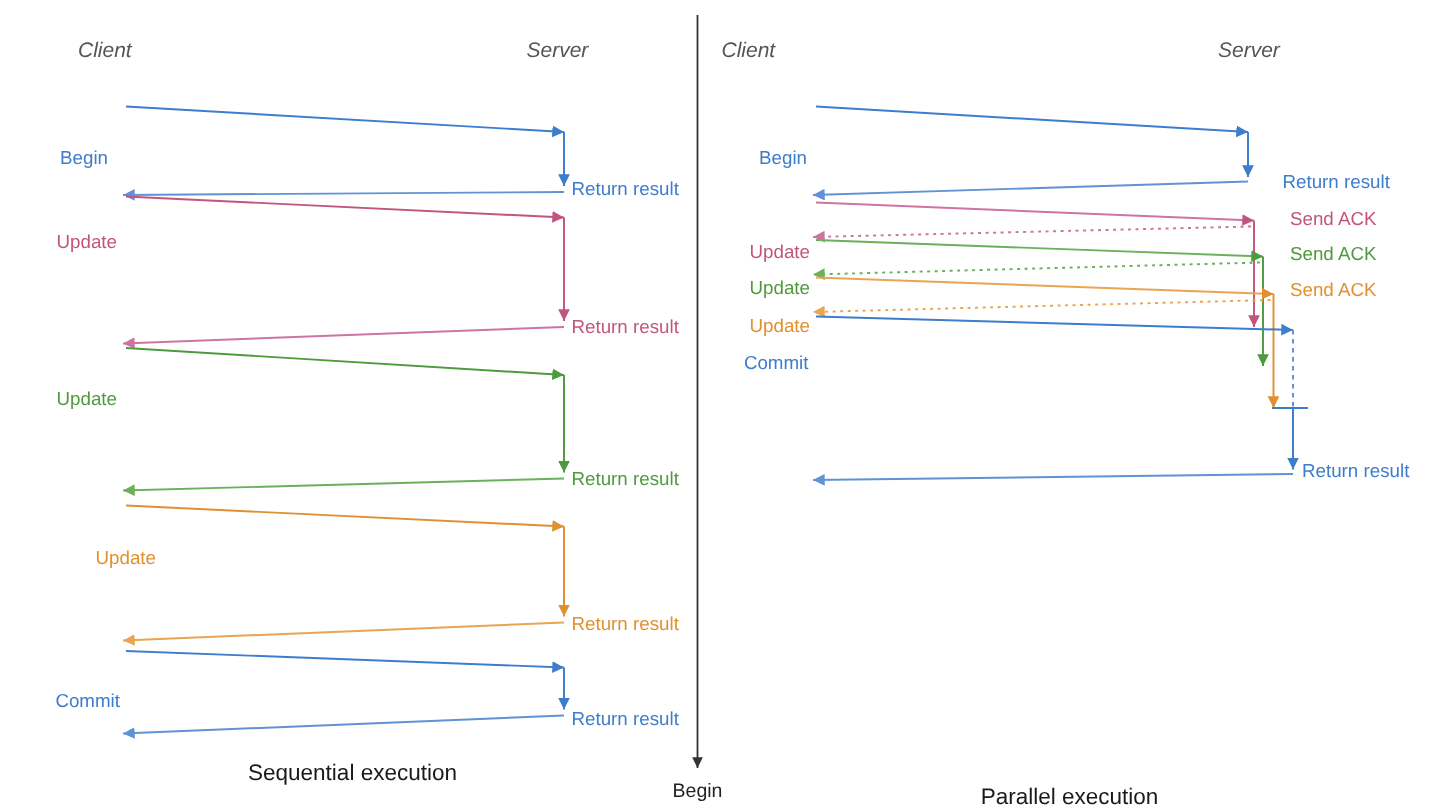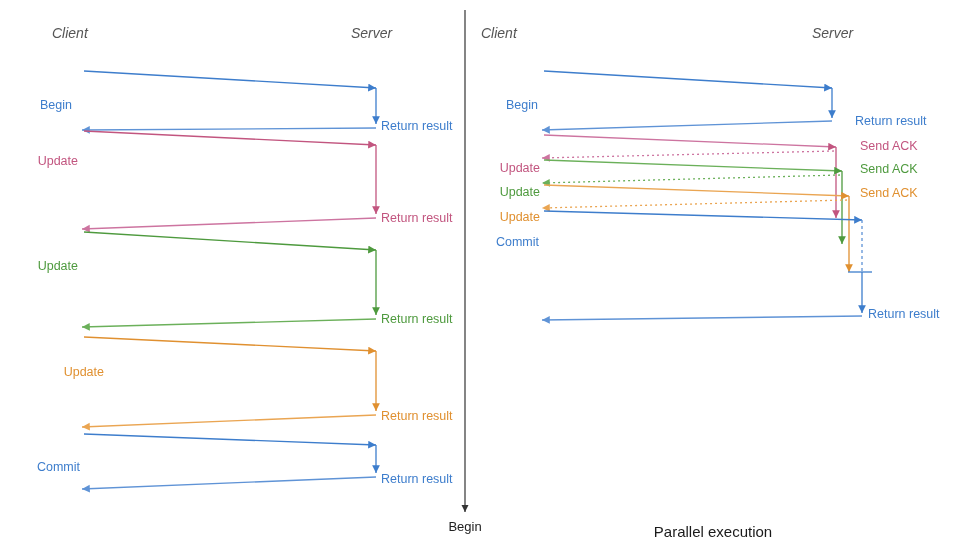--- a/index.html
+++ b/index.html
@@ -129,20 +129,21 @@
 
   <div class="lbl right" style="left:78px; top:225px; color:#4e9a3e;">Update</div>
   <div class="lbl" style="left:381px; top:313px; color:#4e9a3e;">Return result</div>
 
   <div class="lbl right" style="left:104px; top:331px; color:#e09030;">Update</div>
   <div class="lbl" style="left:381px; top:410px; color:#e09030;">Return result</div>
 
   <div class="lbl right" style="left:80px; top:426px; color:#3d7dcc;">Commit</div>
   <div class="lbl" style="left:381px; top:473px; color:#3d7dcc;">Return result</div>
 
+  <div class="lbl center caption" style="left:235px; top:508px;">Sequential execution</div>
 
   <div class="lbl center axis-label" style="left:465px; top:520px;">Begin</div>
 
   <div class="lbl role" style="left:481px; top:26px;">Client</div>
   <div class="lbl role" style="left:812px; top:26px;">Server</div>
 
   <div class="lbl right" style="left:538px; top:64px; color:#3d7dcc;">Begin</div>
   <div class="lbl" style="left:855px; top:115px; color:#3d7dcc;">Return result</div>
 
   <div class="lbl right" style="left:540px; top:127px; color:#c2557f;">Update</div>

